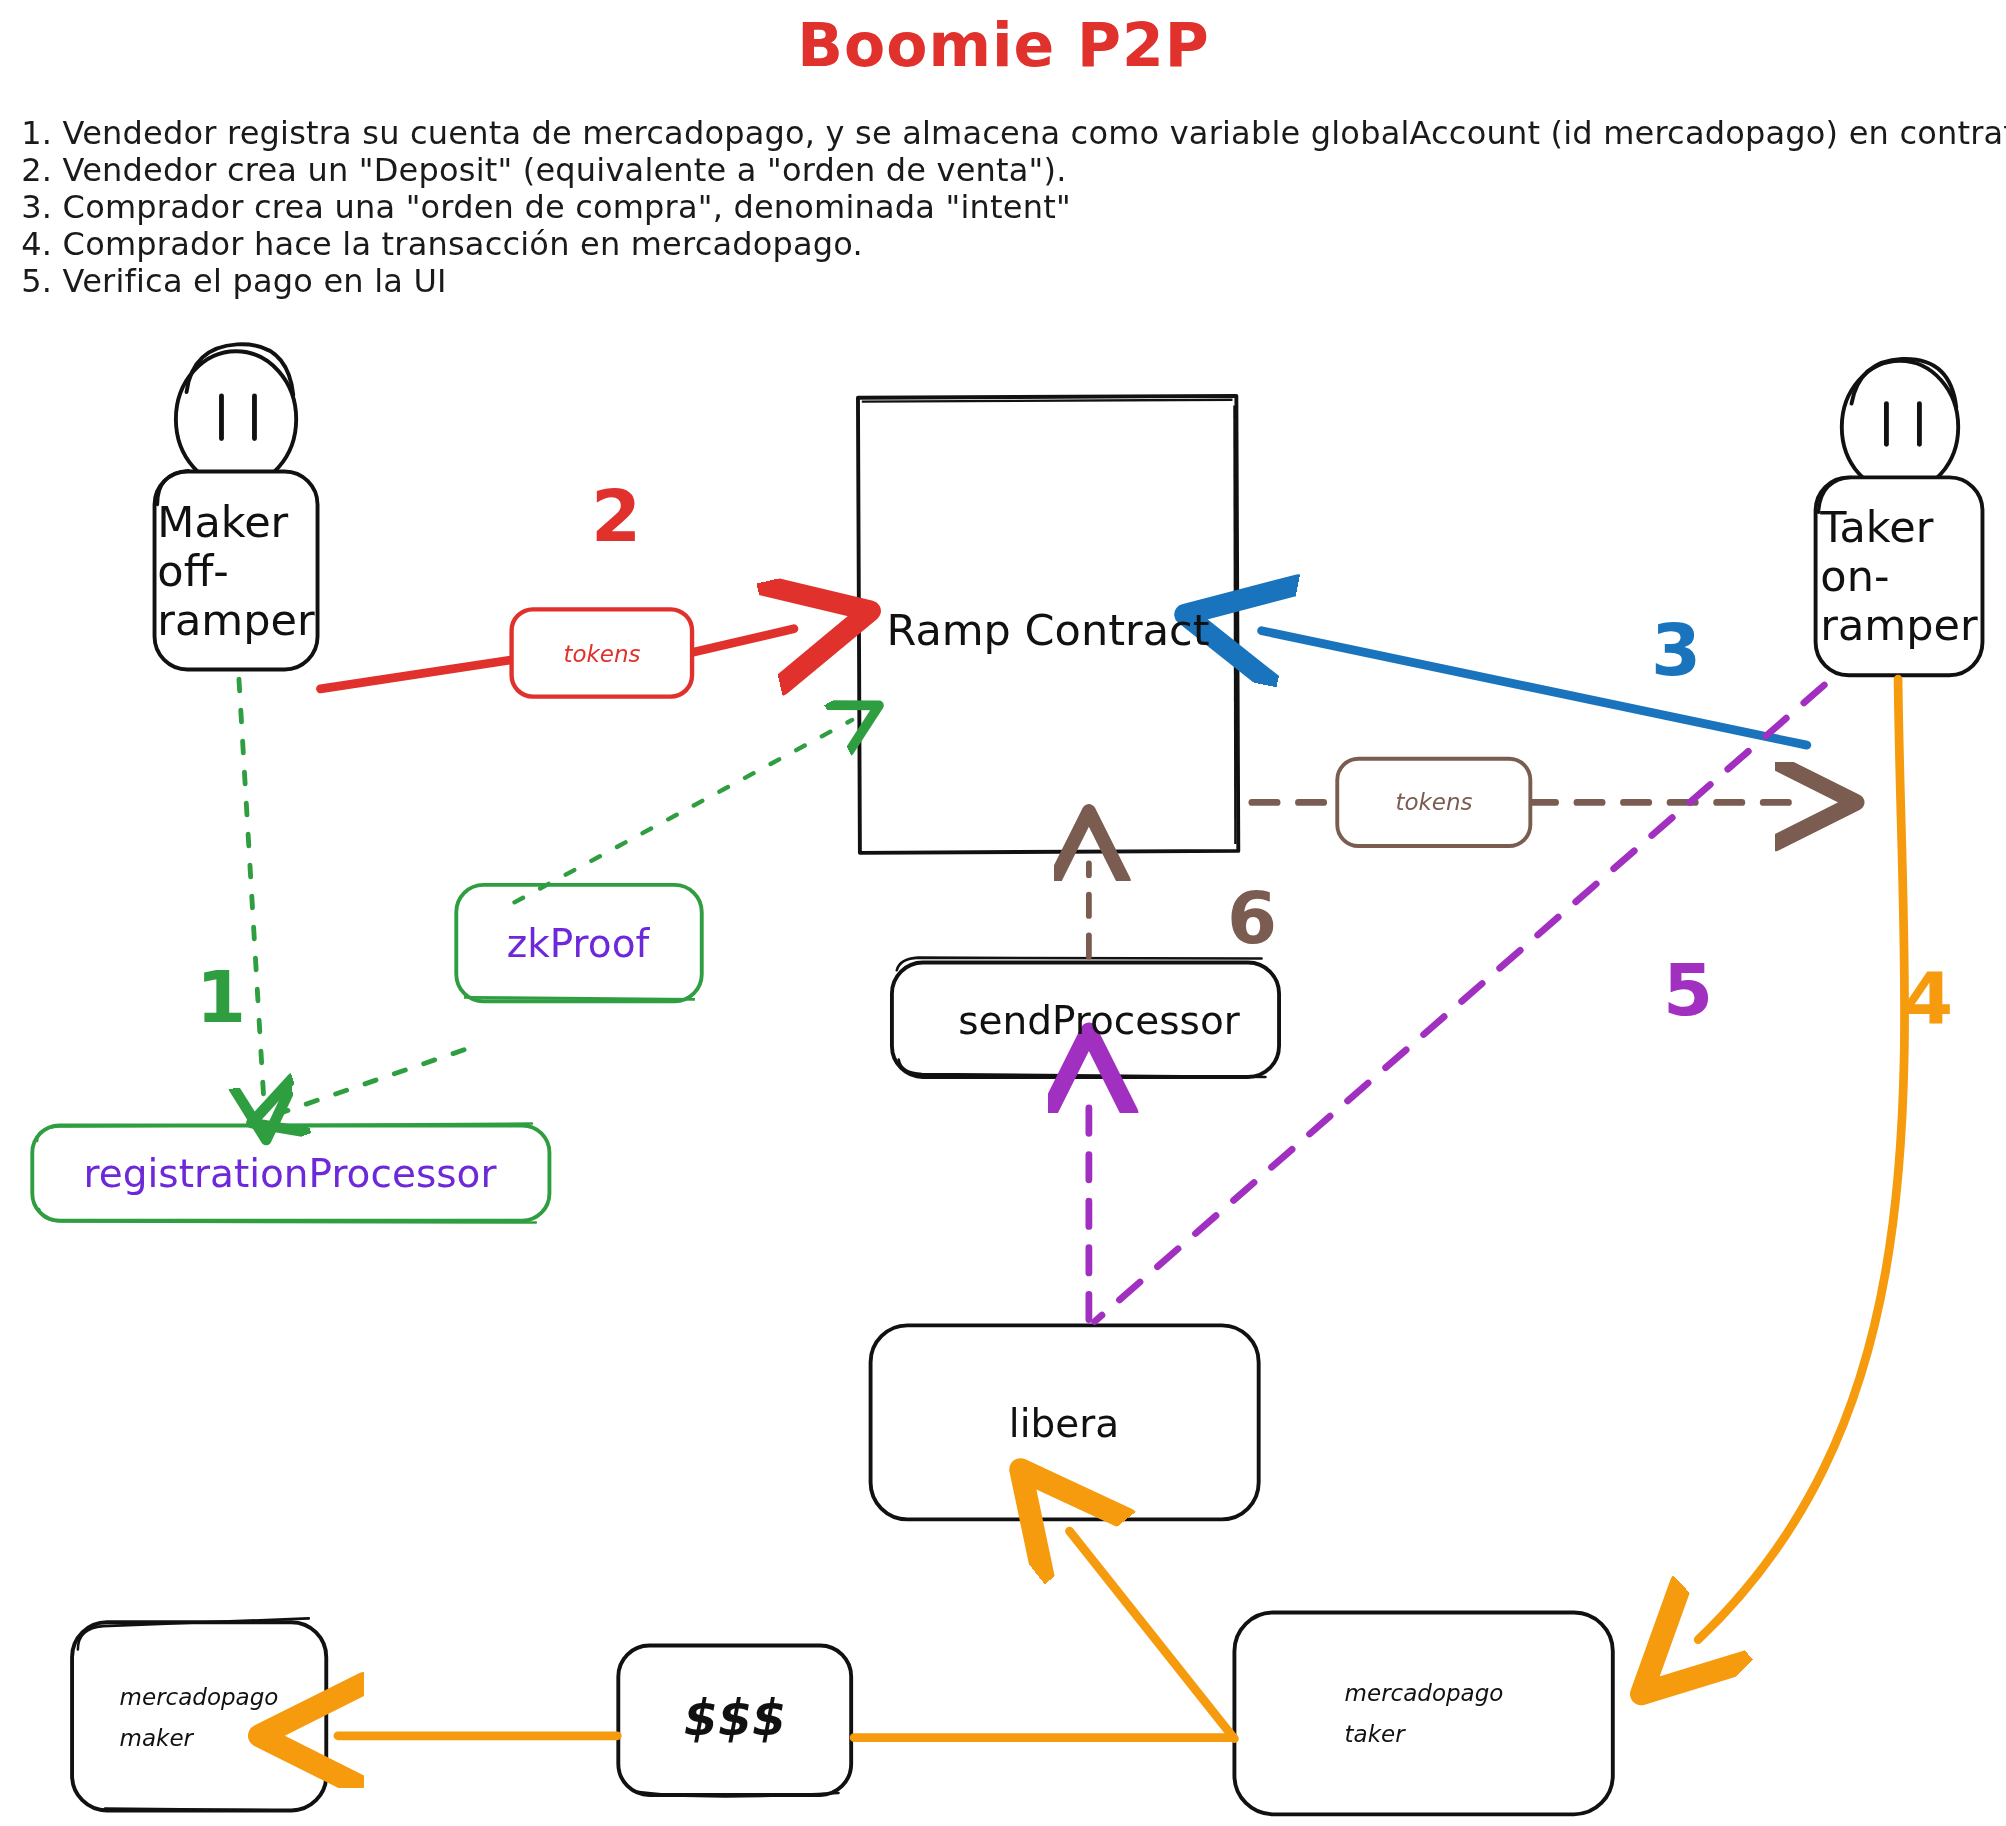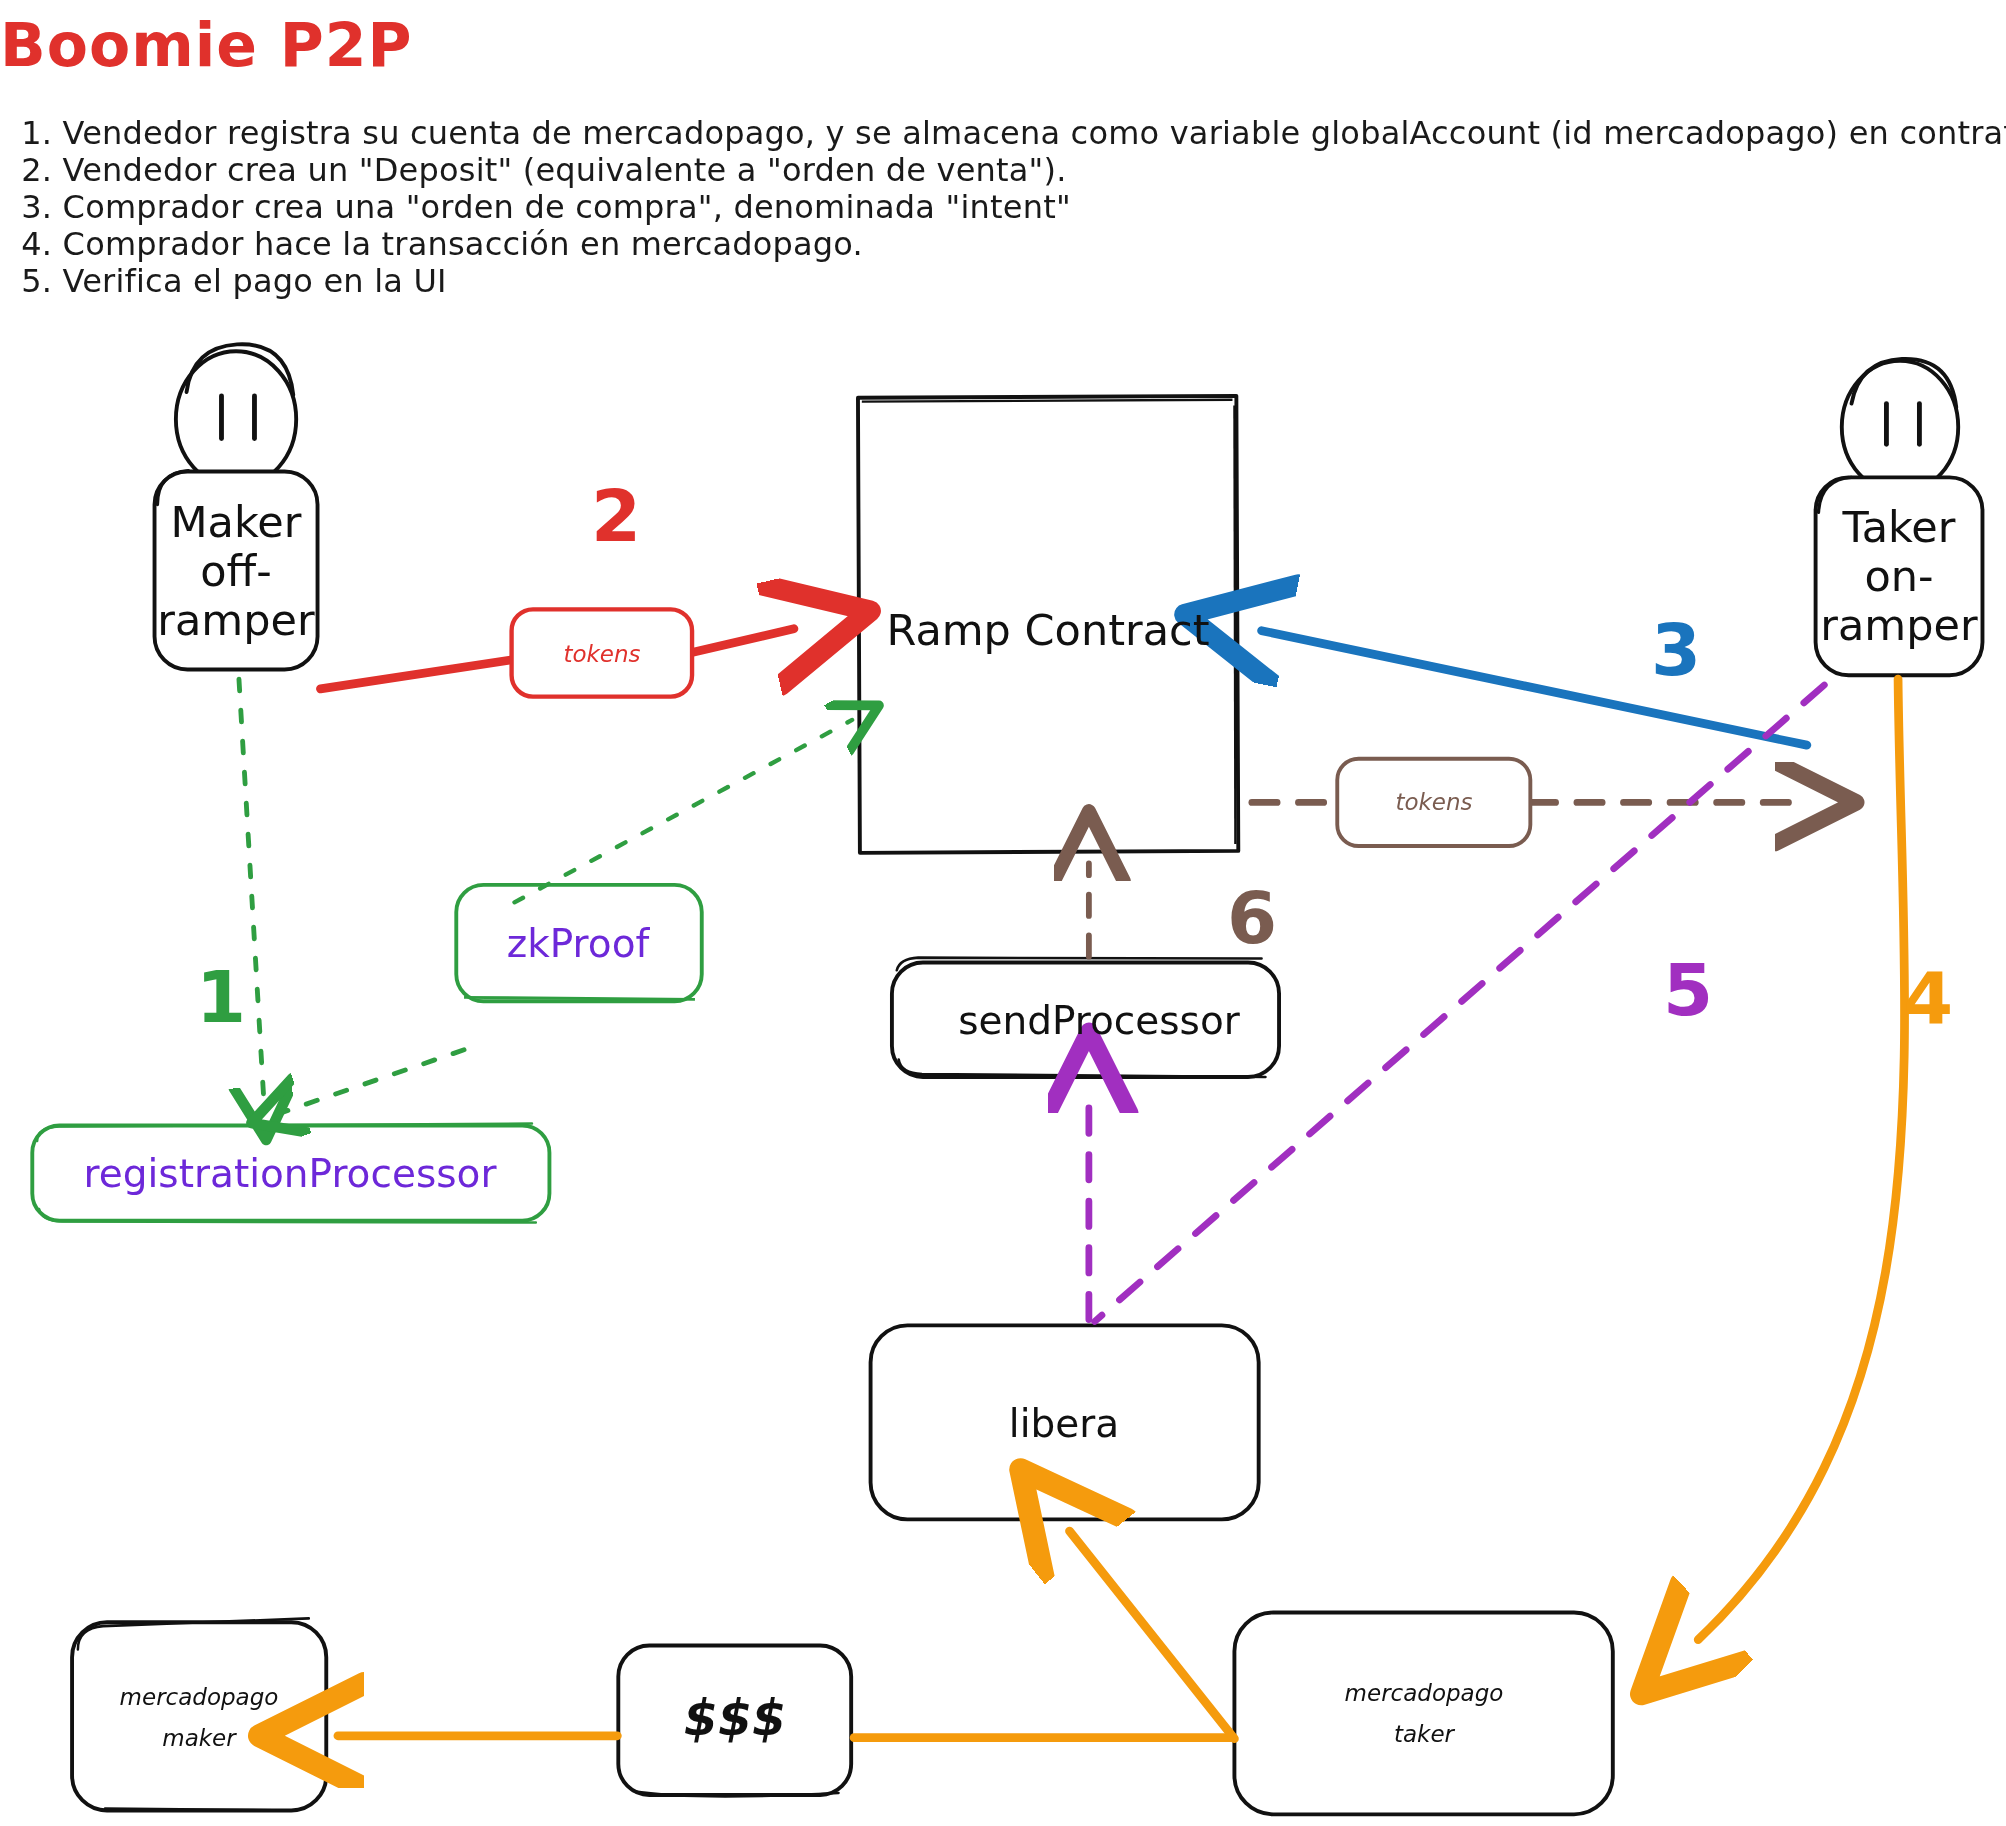--- a/index.html
+++ b/index.html
@@ -26,21 +26,21 @@
   .hand {
     font-family: "DejaVu Sans", sans-serif;
     font-weight: 400;
   }
   
   #title {
     position: absolute;
     left: 0;
     top: 9.7px;
     width: 2007px;
-    text-align: left;
+    text-align: center;
     font-size: 60px;
     font-weight: 700;
     letter-spacing: 1px;
     color: #e0312c;
   }
   
   #legend {
     position: absolute;
     left: 21.3px;
     top: 115px;
@@ -50,21 +50,21 @@
   #legend .line {
     font-size: 32px;
     line-height: 37px;
     white-space: nowrap;
     letter-spacing: 0.2px;
   }
   
   .nodelabel {
     position: absolute;
     transform: translate(-50%, -50%);
-    text-align: center;
+    text-align: left;
     color: #111111;
     font-size: 39px;
     line-height: 45px;
     white-space: pre-line;
     pointer-events: none;
   }
   .nodelabel.small { font-size: 23px; line-height: 41px; font-style: italic; }
   .nodelabel.big   { font-size: 43px; line-height: 49px; }
   .nodelabel.money { font-size: 49px; font-weight: 700; font-style: italic; }
   .nodelabel.green { color: #6d28d9; }

